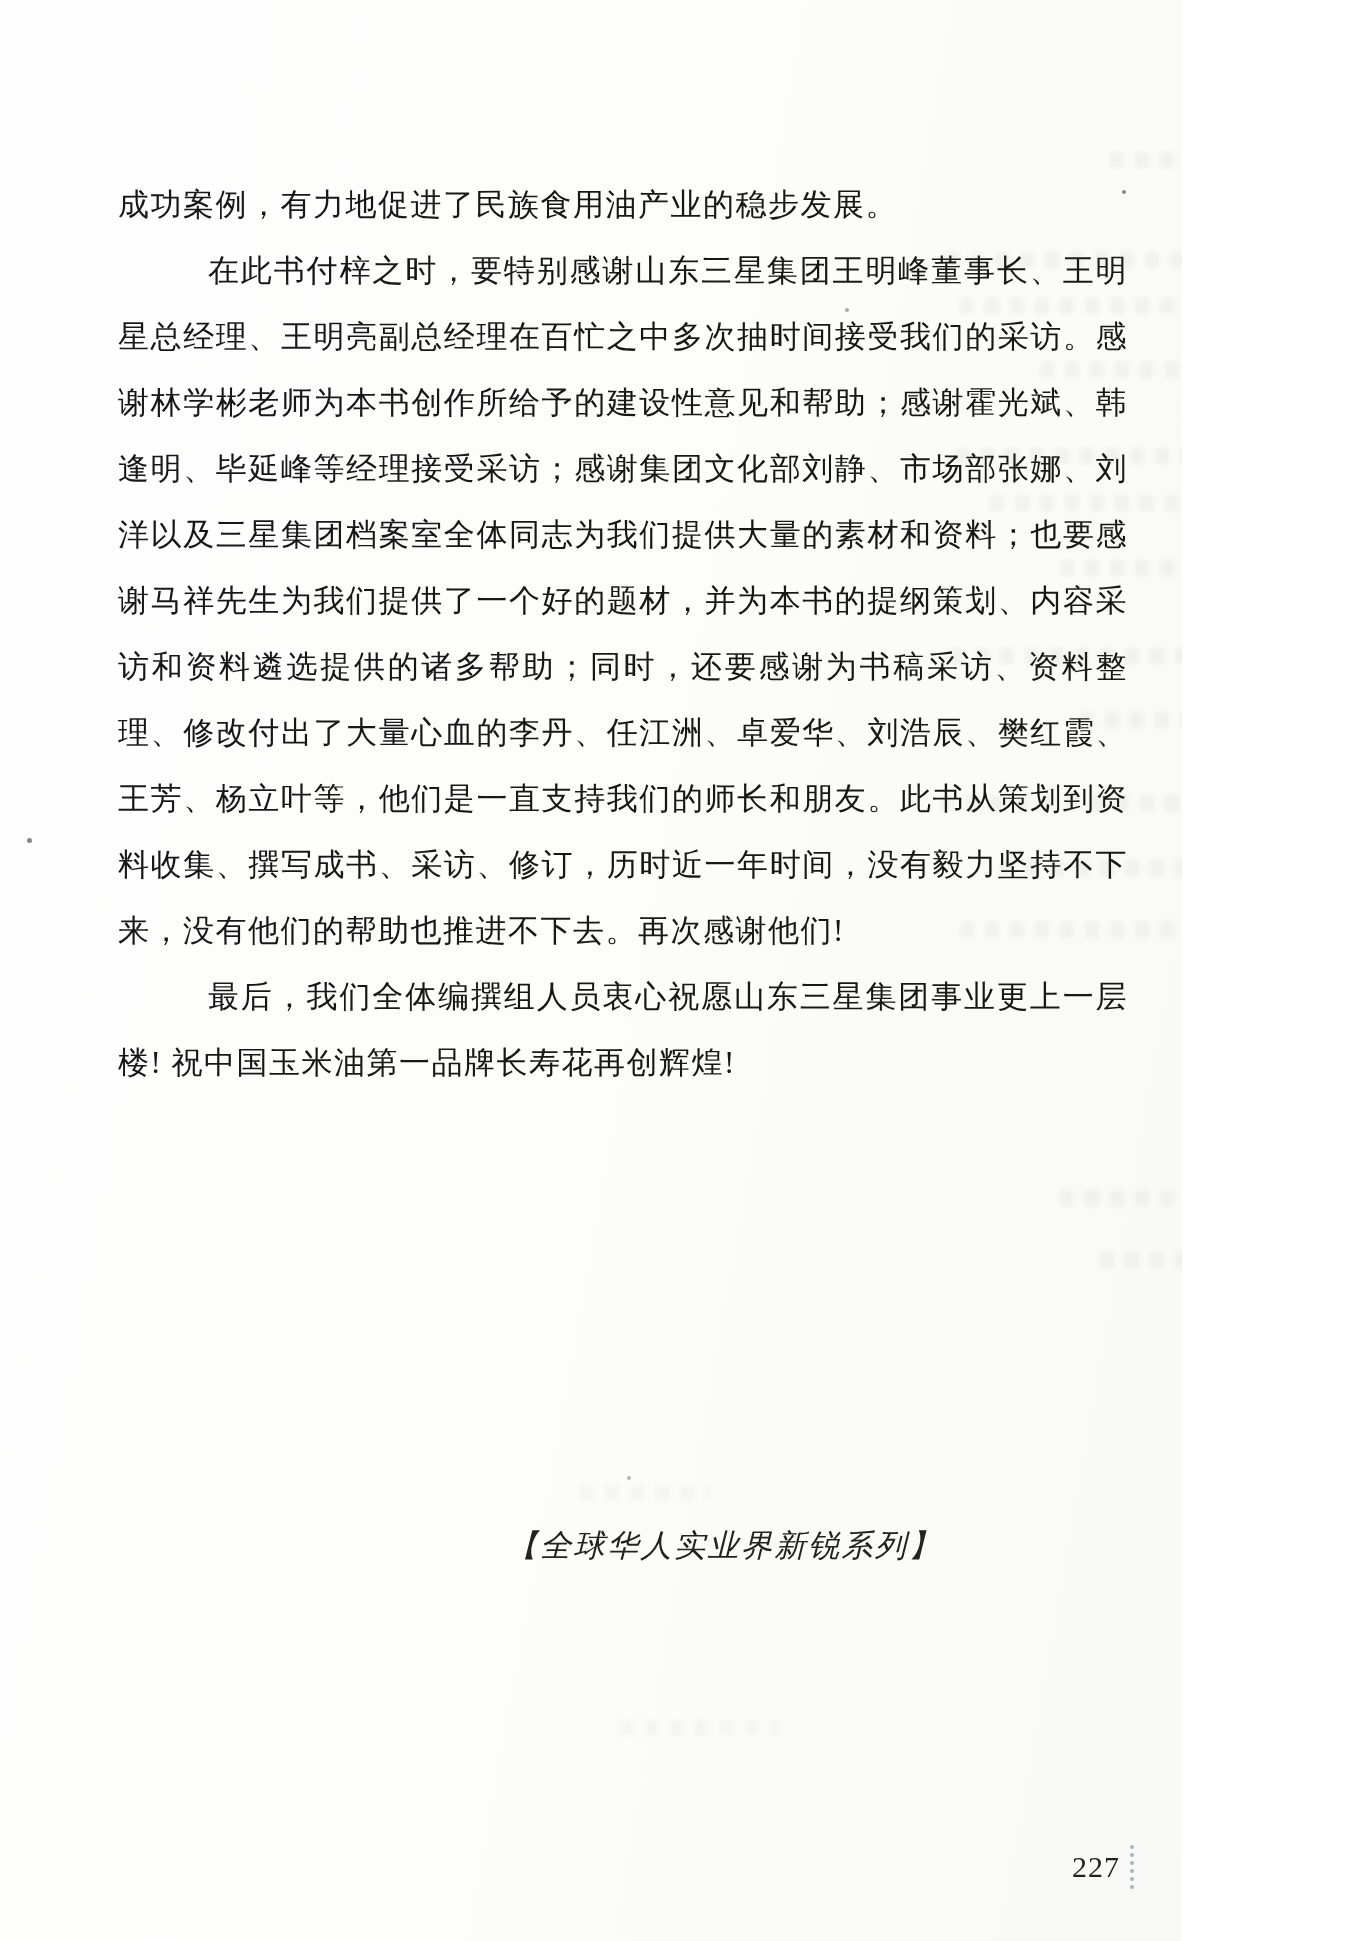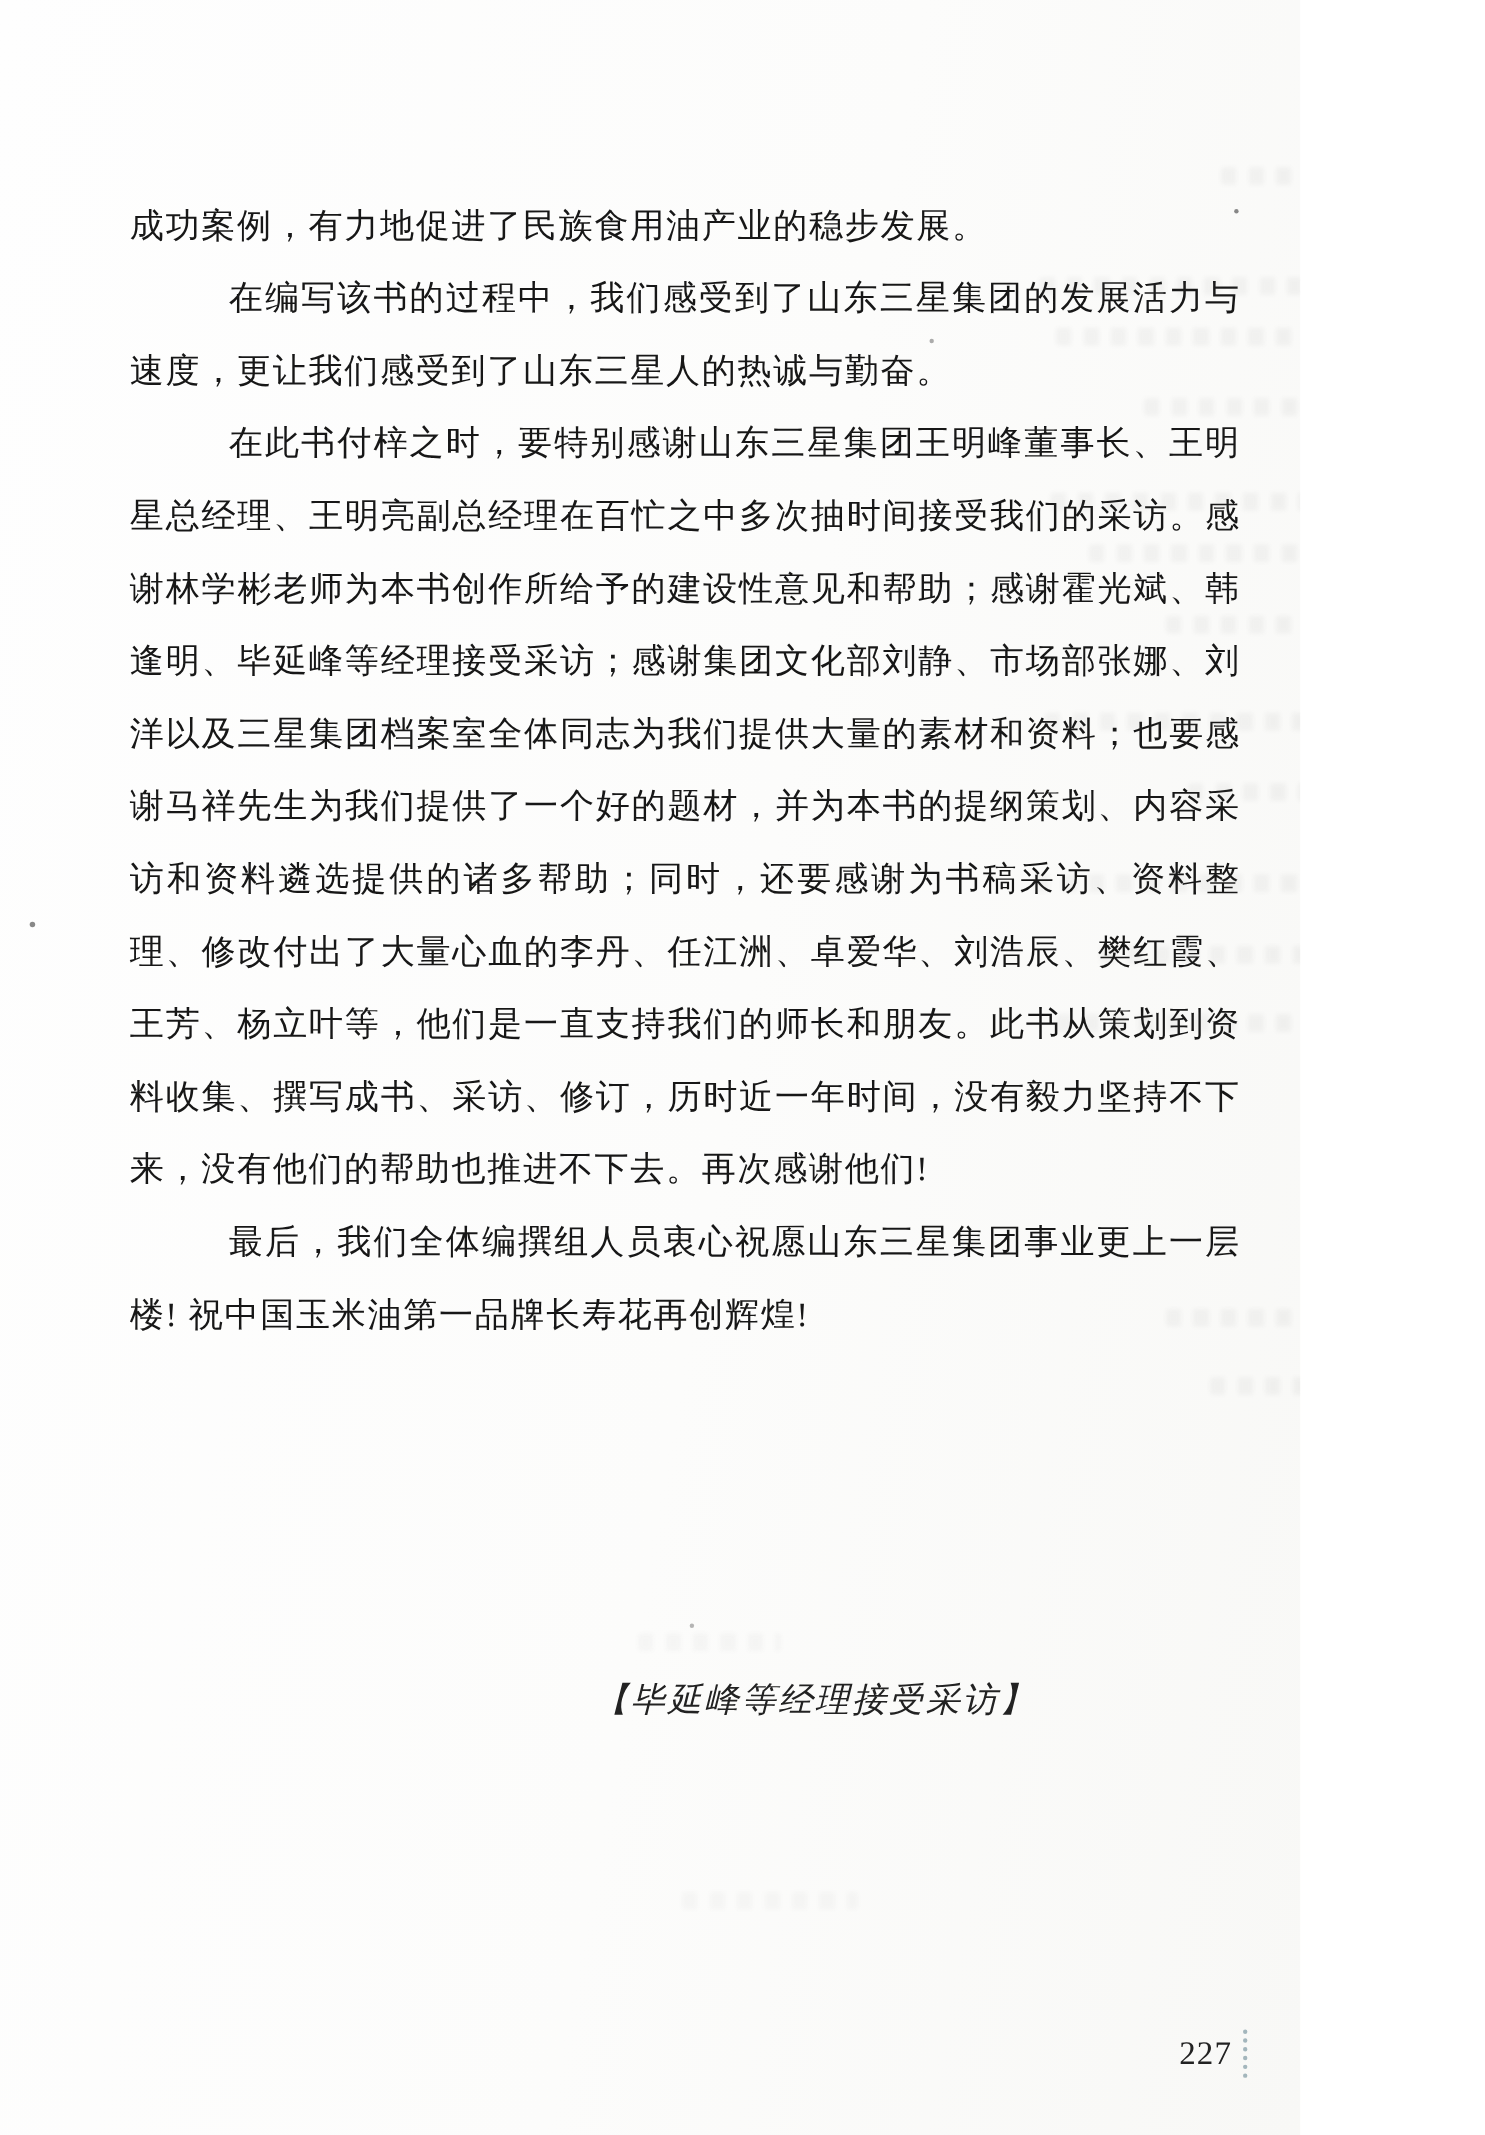--- a/index.html
+++ b/index.html
@@ -85,27 +85,26 @@
     opacity: 0.65;
   }
 </style>
 </head>
 <body>
 
 <div class="page">
 
   <main class="body-text">
     <p class="para no-indent">成功案例，有力地促进了民族食用油产业的稳步发展。</p>
-    <p class="para">在编写该书的过程中，我们感受到了山东三星集团的发展活力与速度，更让我们感受到了山东三星人的热诚与勤奋。</p>
     <p class="para">在此书付梓之时，要特别感谢山东三星集团王明峰董事长、王明星总经理、王明亮副总经理在百忙之中多次抽时间接受我们的采访。感谢林学彬老师为本书创作所给予的建设性意见和帮助；感谢霍光斌、韩逢明、毕延峰等经理接受采访；感谢集团文化部刘静、市场部张娜、刘洋以及三星集团档案室全体同志为我们提供大量的素材和资料；也要感谢马祥先生为我们提供了一个好的题材，并为本书的提纲策划、内容采访和资料遴选提供的诸多帮助；同时，还要感谢为书稿采访、资料整理、修改付出了大量心血的李丹、任江洲、卓爱华、刘浩辰、樊红霞、王芳、杨立叶等，他们是一直支持我们的师长和朋友。此书从策划到资料收集、撰写成书、采访、修订，历时近一年时间，没有毅力坚持不下来，没有他们的帮助也推进不下去。再次感谢他们!</p>
     <p class="para">最后，我们全体编撰组人员衷心祝愿山东三星集团事业更上一层楼! 祝中国玉米油第一品牌长寿花再创辉煌!</p>
   </main>
 
   <div class="signature">
-    <p class="sig-line">【毕延峰等经理接受采访】</p>
+    <p class="sig-line">【全球华人实业界新锐系列】</p>
   </div>
 
   <div class="pagenum-wrap">
     <span class="pagenum">227</span>
     <span class="pagenum-rule"></span>
   </div>
 
   <div class="ghost" style="top:152px;left:1110px;width:110px;"></div>
   <div class="ghost" style="top:252px;left:945px;width:290px;"></div>
   <div class="ghost" style="top:298px;left:960px;width:270px;"></div>

